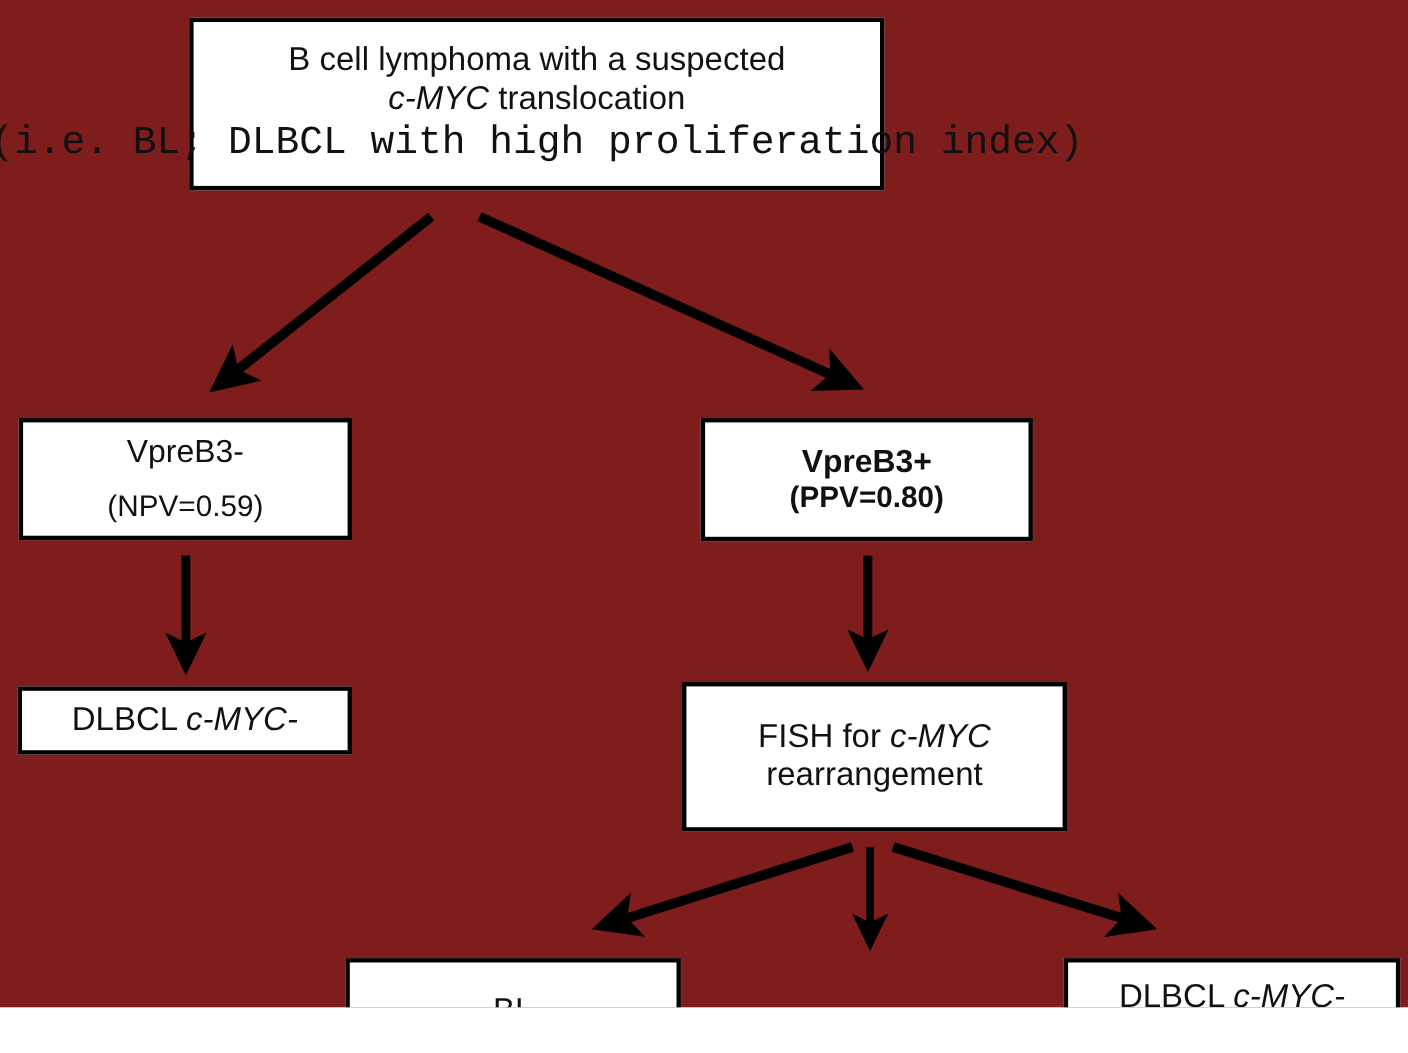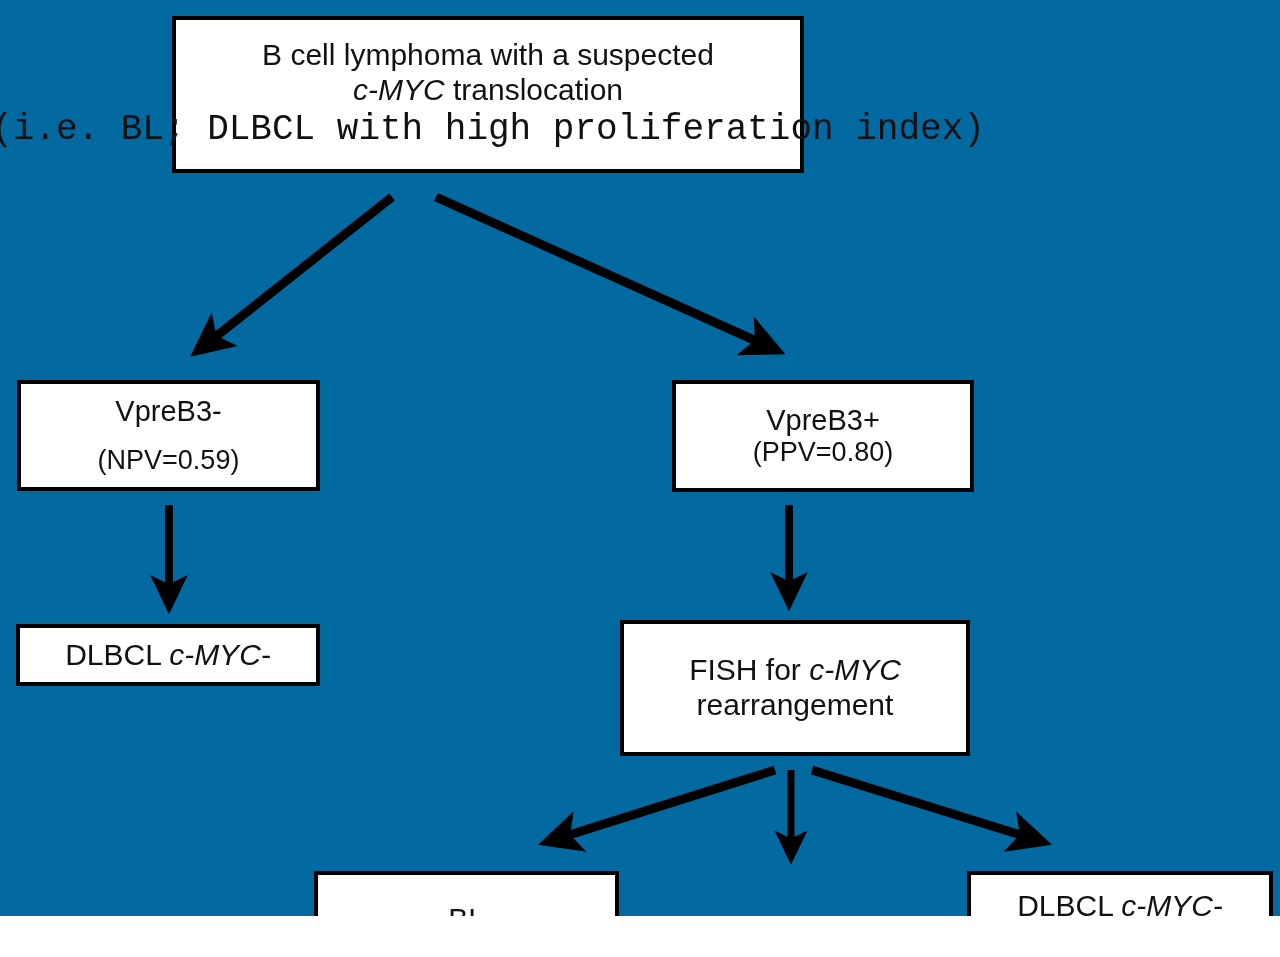--- a/index.html
+++ b/index.html
@@ -9,21 +9,21 @@
     background: #ffffff;
   }
   body {
     font-family: "Liberation Sans", sans-serif;
     color: #000000;
   }
   #flowchart {
     position: relative;
     width: 1280px;
     height: 916px;
-    background: #0369a1;
+    background: #7f1d1d;
     overflow: hidden;
   }
   .node {
     position: absolute;
     box-sizing: border-box;
     background: #ffffff;
     border: 4px solid #000000;
     display: flex;
     flex-direction: column;
     align-items: center;
@@ -53,23 +53,24 @@
 
   #node-vpreb3-neg {
     left: 17px;  top: 380px;
     width: 303px; height: 111px;
     font-size: 29px;
     gap: 16px;
   }
   #node-vpreb3-neg .l2 { font-size: 27px; }
 
   #node-vpreb3-pos {
-    left: 672px;  top: 380px;
+    left: 637px;  top: 380px;
     width: 302px; height: 112px;
     font-size: 29px;
+    font-weight: bold;
   }
   #node-vpreb3-pos .l2 { font-size: 27px; }
 
   #node-dlbcl-myc-neg-left {
     left: 16px;  top: 624px;
     width: 304px; height: 62px;
     font-size: 30px;
   }
 
   #node-fish {

